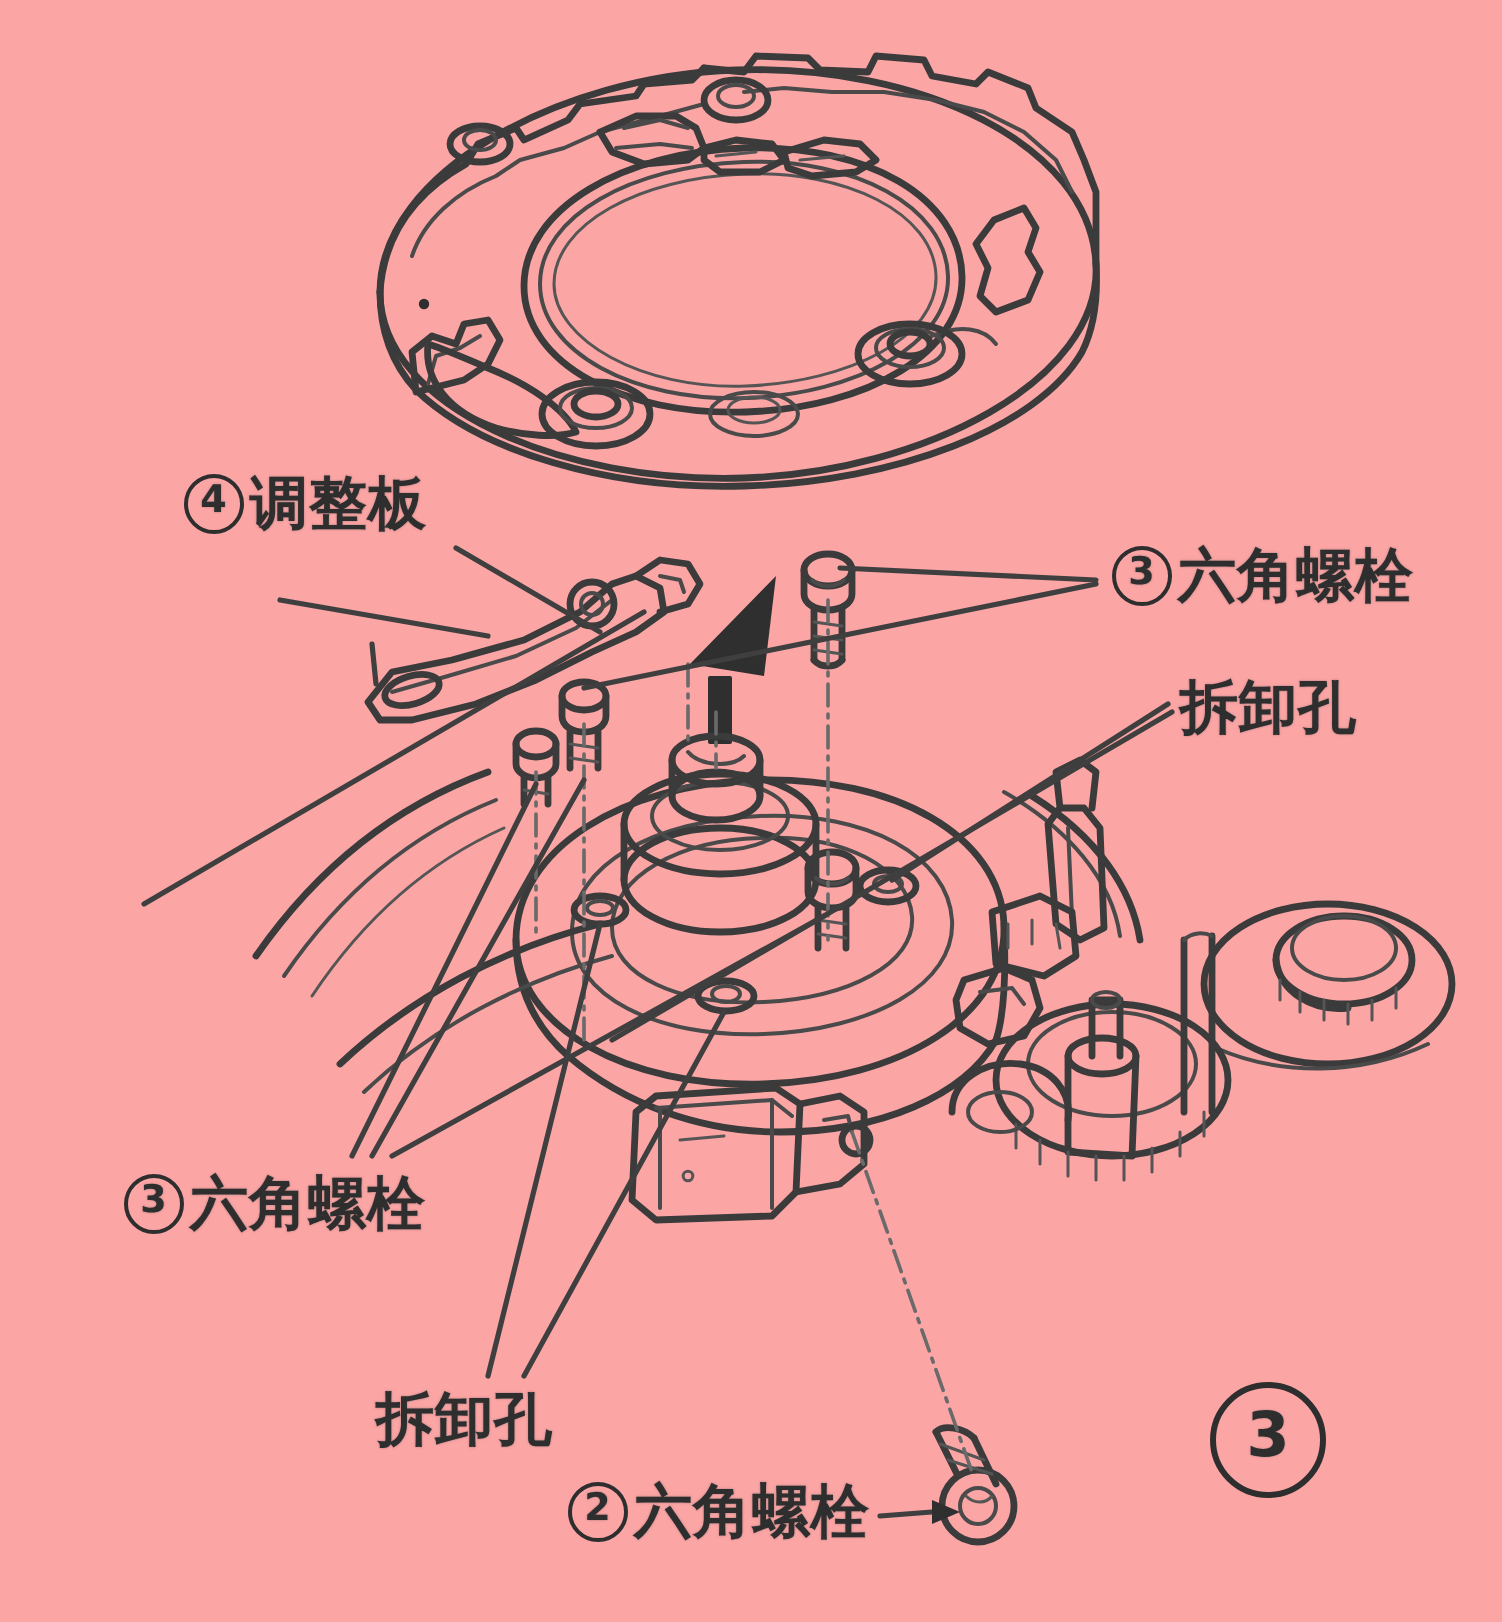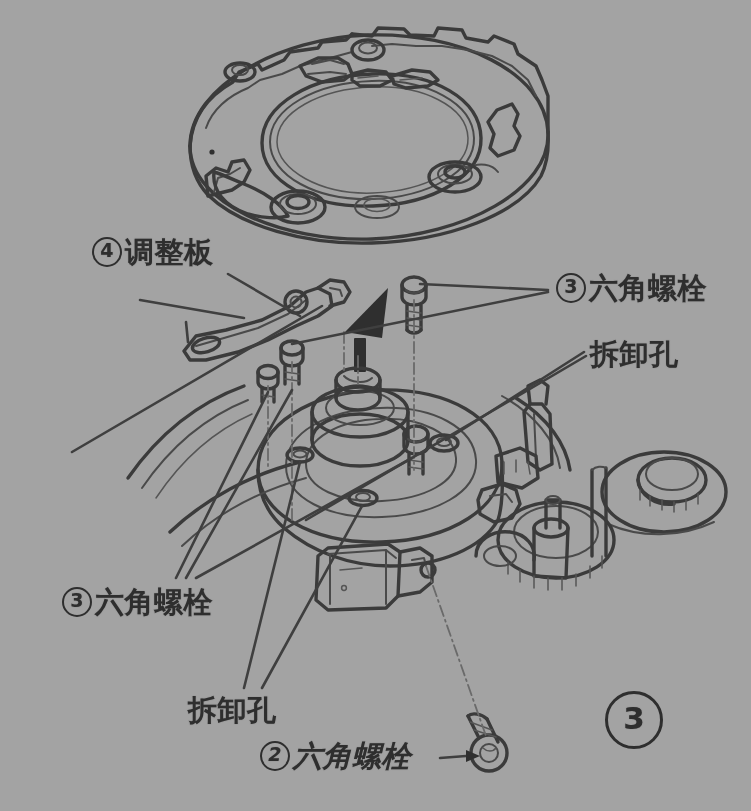--- a/index.html
+++ b/index.html
@@ -8,21 +8,21 @@
     padding: 0;
     background: #ffffff;
   }
   body {
     font-family: "DejaVu Sans", "Liberation Sans", sans-serif;
   }
   #page {
     position: relative;
     width: 751px;
     height: 811px;
-    background: #a3a3a3;
+    background: #fca5a5;
     overflow: hidden;
   }
   #figure-svg {
     position: absolute;
     left: 0;
     top: 0;
     width: 751px;
     height: 811px;
     display: block;
   }
@@ -56,21 +56,21 @@
   #label-hexbolt-top { left: 556px; top: 272px; font-size: 29px; }
   #label-hexbolt-top .num { width: 26px; height: 26px; line-height: 23px; font-size: 19px; }
 
   #label-removal-hole-right { left: 590px; top: 338px; font-size: 29px; }
 
   #label-hexbolt-left { left: 62px; top: 586px; font-size: 29px; }
   #label-hexbolt-left .num { width: 26px; height: 26px; line-height: 23px; font-size: 19px; }
 
   #label-removal-hole-bottom { left: 188px; top: 694px; font-size: 29px; }
 
-  #label-hexbolt-bottom { left: 260px; top: 740px; font-size: 29px; font-style: italic; }
+  #label-hexbolt-bottom { left: 284px; top: 740px; font-size: 29px; }
   #label-hexbolt-bottom .num { width: 26px; height: 26px; line-height: 23px; font-size: 19px; }
 
   #figure-number {
     position: absolute;
     left: 605px;
     top: 691px;
     width: 52px;
     height: 52px;
     border: 3.4px solid #2e2e2e;
     border-radius: 50%;

